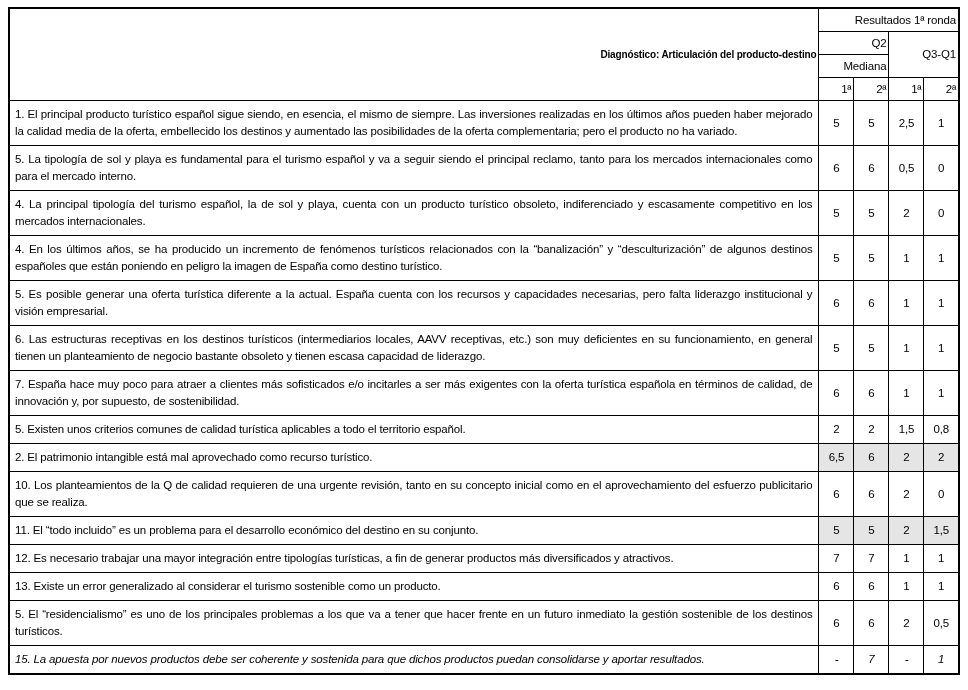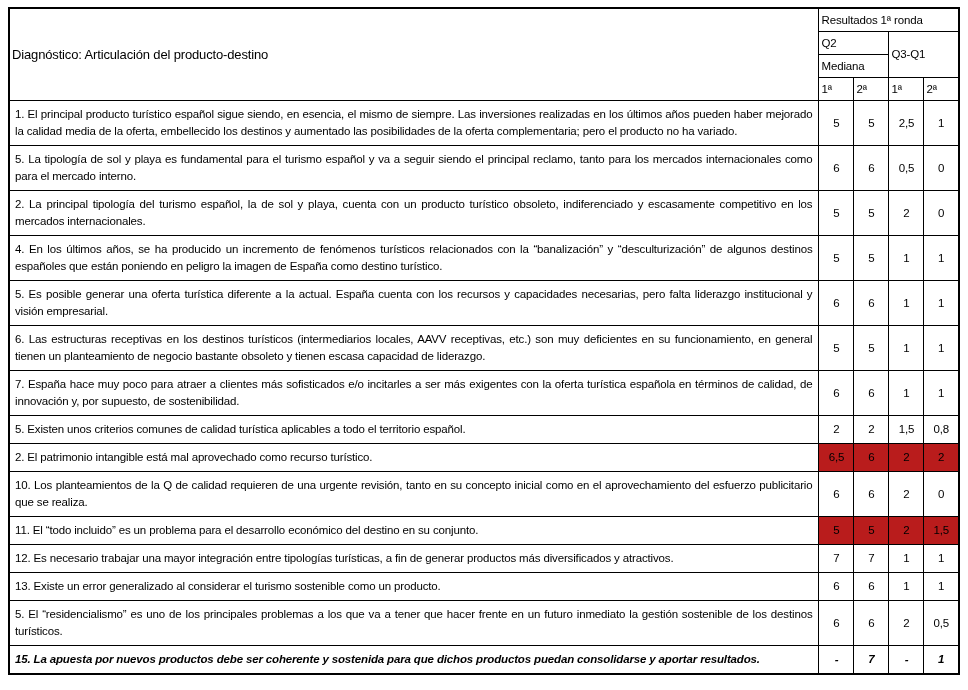--- a/index.html
+++ b/index.html
@@ -16,30 +16,30 @@
     table-layout: fixed;
     border: 2px solid #000;
   }
   td {
     border: 1px solid #000;
     font-size: 11.5px;
     letter-spacing: -0.15px;
     vertical-align: middle;
   }
   .col-val { width: 35px; }
-  thead td { height: 23px; text-align: left; padding: 1px 2px; }
-  .title-cell { font-weight: normal; font-size: 13px; }
+  thead td { height: 23px; text-align: right; padding: 1px 2px; }
+  .title-cell { font-weight: bold; font-size: 10px; }
   .st {
     text-align: justify;
     padding: 5px 6px 5px 5px;
     line-height: 17px;
   }
   .v { text-align: center; padding: 2px 1px; }
-  .shaded { background: #b91c1c; }
-  tr.italic-row td { font-style: italic; font-weight: bold; }
+  .shaded { background: #e5e5e5; }
+  tr.italic-row td { font-style: italic; }
 </style>
 </head>
 <body>
 
 <div class="page">
   <table>
     <colgroup>
       <col>
       <col class="col-val">
       <col class="col-val">
@@ -74,21 +74,21 @@
         <td class="v">1</td>
       </tr>
       <tr>
         <td class="st">5. La tipología de sol y playa es fundamental para el turismo español y va a seguir siendo el principal reclamo, tanto para los mercados internacionales como para el mercado interno.</td>
         <td class="v">6</td>
         <td class="v">6</td>
         <td class="v">0,5</td>
         <td class="v">0</td>
       </tr>
       <tr>
-        <td class="st">2. La principal tipología del turismo español, la de sol y playa, cuenta con un producto turístico obsoleto, indiferenciado y escasamente competitivo en los mercados internacionales.</td>
+        <td class="st">4. La principal tipología del turismo español, la de sol y playa, cuenta con un producto turístico obsoleto, indiferenciado y escasamente competitivo en los mercados internacionales.</td>
         <td class="v">5</td>
         <td class="v">5</td>
         <td class="v">2</td>
         <td class="v">0</td>
       </tr>
       <tr>
         <td class="st">4. En los últimos años, se ha producido un incremento de fenómenos turísticos relacionados con la “banalización” y “desculturización” de algunos destinos españoles que están poniendo en peligro la imagen de España como destino turístico.</td>
         <td class="v">5</td>
         <td class="v">5</td>
         <td class="v">1</td>

